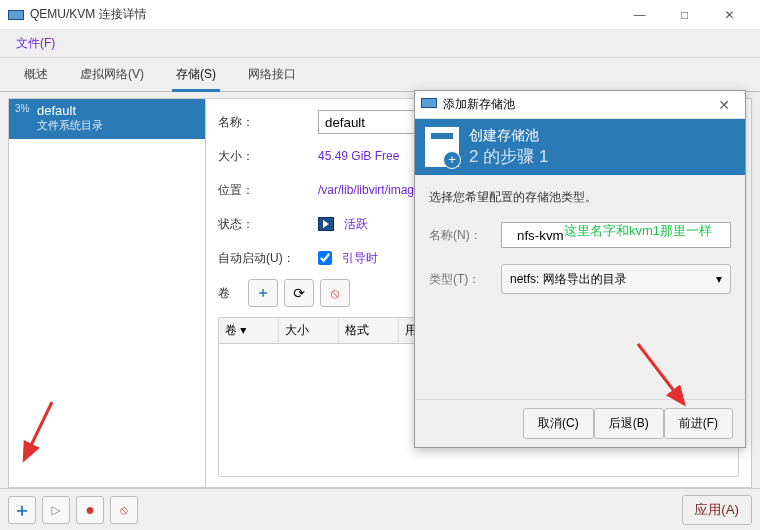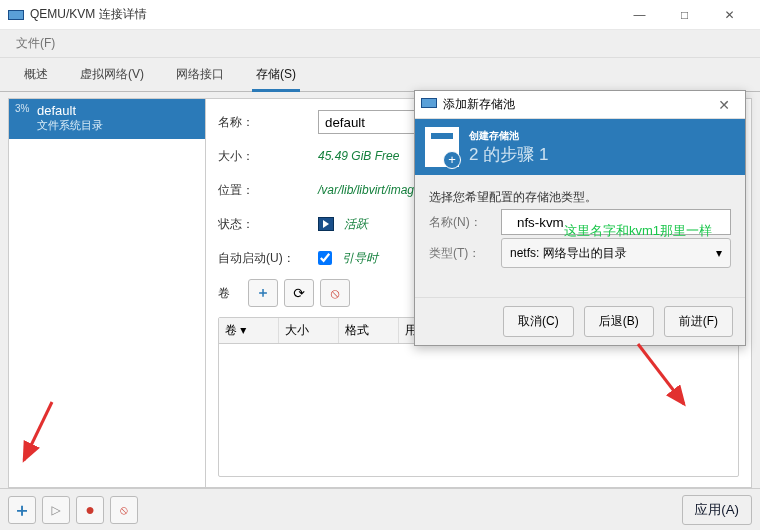--- a/index.html
+++ b/index.html
@@ -3,71 +3,71 @@
 <meta charset="utf-8">
 <style>
 * { box-sizing: border-box; margin: 0; padding: 0; }
 body { font-family: "Segoe UI", Tahoma, sans-serif; font-size: 12px; background: #fff; width: 760px; height: 530px; position: relative; overflow: hidden; }
 .window { width: 760px; height: 530px; background: #fff; display: flex; flex-direction: column; }
 .titlebar { height: 30px; background: #fff; display: flex; align-items: center; padding: 0 8px; border-bottom: 1px solid #e8e8e8; }
 .titlebar .ico { width: 16px; height: 14px; margin-right: 6px; }
 .titlebar .title { flex: 1; font-size: 12px; color: #333; }
 .wbtn { width: 45px; height: 30px; display: flex; align-items: center; justify-content: center; color: #555; }
 .menubar { height: 28px; background: #efefef; display: flex; align-items: center; padding: 0 8px; border-bottom: 1px solid #ddd; }
-.menuitem { padding: 4px 8px; color: #737373; }
+.menuitem { padding: 4px 8px; color: #6d28d9; }
 .tabs { height: 34px; background: #efefef; display: flex; align-items: center; padding: 0 20px; border-bottom: 1px solid #bbb; gap: 24px; }
 .tab { padding: 8px 4px 6px; color: #444; border-bottom: 3px solid transparent; }
 .tab.active { border-bottom-color: #2b7ab8; color: #111; }
 .content { flex: 1; background: #efefef; display: flex; padding: 6px 8px 0 8px; gap: 0; position: relative; }
 .sidebar { width: 198px; background: #fff; border: 1px solid #ccc; display: flex; flex-direction: column; }
 .pool-item { background: #2b7ab8; color: #fff; padding: 4px 6px 6px 6px; display: flex; }
 .pct { font-size: 10px; color: #cfe3f1; margin-right: 4px; width: 18px; }
 .pool-name { font-size: 13px; }
 .pool-sub { font-size: 11px; color: #d9ecf7; }
 .detail { flex: 1; background: #fff; border: 1px solid #ccc; border-left: none; padding: 10px 12px; display: flex; flex-direction: column; gap: 8px; }
 .row { display: flex; align-items: center; gap: 10px; min-height: 26px; }
 .lbl { width: 90px; color: #333; text-align: left; }
 .txt-input { height: 24px; border: 1px solid #aaa; padding: 2px 6px; flex: 1; max-width: 220px; background: #fff; }
-.val { color: #15803d; font-style: italic; }
+.val { color: #6d28d9; }
 .status-ico { width: 16px; height: 14px; background: #1a4f8a; border: 1px solid #083058; position: relative; }
 .status-ico::after { content: ""; position: absolute; left: 4px; top: 2px; border-left: 6px solid #fff; border-top: 4px solid transparent; border-bottom: 4px solid transparent; }
 .chk { width: 14px; height: 14px; }
 .vol-tools { display: flex; gap: 6px; align-items: center; }
 .tbtn { width: 30px; height: 28px; border: 1px solid #bbb; background: #f7f7f7; border-radius: 3px; display: flex; align-items: center; justify-content: center; font-size: 14px; }
 .tbtn.plus { color: #2b7ab8; font-weight: bold; }
 .tbtn.del { color: #cc3b2f; }
 .vol-table { border: 1px solid #ccc; border-radius: 2px; margin-top: 2px; flex: 1; min-height: 140px; }
 .vh { display: flex; background: #f4f4f4; border-bottom: 1px solid #ccc; }
 .vh div { padding: 4px 6px; border-right: 1px solid #ddd; font-size: 12px; }
 .bottombar { height: 42px; background: #efefef; border-top: 1px solid #ccc; display: flex; align-items: center; padding: 0 8px; gap: 6px; }
 .bbtn { width: 28px; height: 28px; border: 1px solid #bbb; background: #f7f7f7; border-radius: 3px; display: flex; align-items: center; justify-content: center; }
 .bbtn.add { color: #2b7ab8; font-size: 18px; font-weight: bold; }
 .bbtn.play { color: #888; }
 .bbtn.rec { color: #cc3b2f; font-size: 16px; }
 .bbtn.del2 { color: #cc3b2f; }
-.applybtn { margin-left: auto; padding: 5px 12px; border: 1px solid #bbb; background: #f0f0f0; border-radius: 3px; color: #0f172a; }
-
-.dialog { position: absolute; left: 414px; top: 90px; width: 332px; height: 256px; background: #efefef; border: 1px solid #999; box-shadow: 0 3px 10px rgba(0,0,0,0.25); display: flex; flex-direction: column; }
+.applybtn { margin-left: auto; padding: 5px 12px; border: 1px solid #bbb; background: #f0f0f0; border-radius: 3px; color: #7f1d1d; }
+
+.dialog { position: absolute; left: 414px; top: 90px; width: 332px; height: 358px; background: #efefef; border: 1px solid #999; box-shadow: 0 3px 10px rgba(0,0,0,0.25); display: flex; flex-direction: column; }
 .dlg-title { height: 28px; background: #fff; display: flex; align-items: center; padding: 0 6px; border-bottom: 1px solid #ddd; }
 .dlg-title .ico { margin-right: 6px; }
 .dlg-title .t { flex: 1; font-size: 12px; }
 .dlg-close { width: 30px; text-align: center; color: #666; font-size: 14px; }
 .dlg-banner { height: 56px; background: #2b7ab8; color: #fff; display: flex; align-items: center; padding: 0 10px; gap: 10px; }
 .docico { width: 34px; height: 40px; background: #fff; position: relative; }
 .docico::before { content: ""; position: absolute; left: 6px; top: 6px; width: 22px; height: 6px; background: #2b7ab8; }
 .docico::after { content: "+"; position: absolute; right: -2px; bottom: -2px; width: 16px; height: 16px; background: #2b7ab8; color: #fff; border-radius: 50%; font-size: 13px; line-height: 16px; text-align: center; border: 1px solid #fff; }
-.bann-t { font-size: 10px; font-weight: 700; }
+.bann-t { font-size: 14px; font-weight: 400; }
 .bann-s { font-size: 17px; color: #cfe3f1; }
-.dlg-body { flex: 1; padding: 14px 14px 8px; display: flex; flex-direction: column; gap: 3px; }
+.dlg-body { flex: 1; padding: 14px 14px 8px; display: flex; flex-direction: column; gap: 16px; }
 .dlg-msg { font-size: 12px; color: #333; }
 .drow { display: flex; align-items: center; gap: 8px; }
 .dlbl { width: 64px; color: #737373; }
 .dinput { flex: 1; height: 26px; border: 1px solid #aaa; padding: 2px 15px; background: #fff; }
 .dselect { flex: 1; height: 30px; border: 1px solid #bbb; background: #f6f6f6; border-radius: 3px; padding: 10px 8px; display: flex; align-items: center; justify-content: space-between; }
-.dlg-foot { height: 48px; display: flex; align-items: center; justify-content: flex-end; gap: 10px; padding: 0 12px; border-top: 1px solid #ddd; }
+.dlg-foot { height: 48px; display: flex; align-items: center; justify-content: flex-end; padding: 0 12px; border-top: 1px solid #ddd; }
 .dbtn { padding: 6px 14px; border: 1px solid #bbb; background: #f4f4f4; border-radius: 3px; font-size: 12px; }
 .annot { position: absolute; left: 564px; top: 222px; color: #19c64a; font-size: 13px; white-space: nowrap; }
 .arrow { position: absolute; pointer-events: none; }
 .arrow.a1 { left: 18px; top: 398px; }
 .arrow.a2 { left: 630px; top: 338px; }
 svg.mini-ico { width: 16px; height: 14px; }
 </style>
 </head>
 <body>
 
@@ -85,22 +85,22 @@
     <div class="wbtn">✕</div>
   </div>
 
   <div class="menubar">
     <div class="menuitem">文件(F)</div>
   </div>
 
   <div class="tabs">
     <div class="tab">概述</div>
     <div class="tab">虚拟网络(V)</div>
+    <div class="tab active">存储(S)</div>
     <div class="tab">网络接口</div>
-    <div class="tab active">存储(S)</div>
   </div>
 
   <div class="content">
     <div class="sidebar">
       <div class="pool-item">
         <div class="pct">3%</div>
         <div>
           <div class="pool-name">default</div>
           <div class="pool-sub">文件系统目录</div>
         </div>

